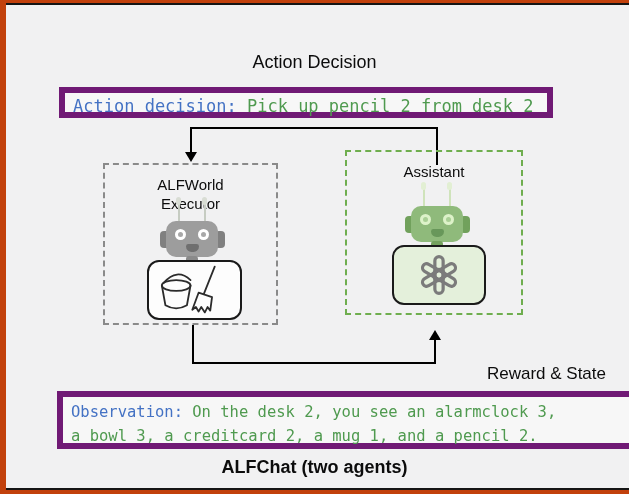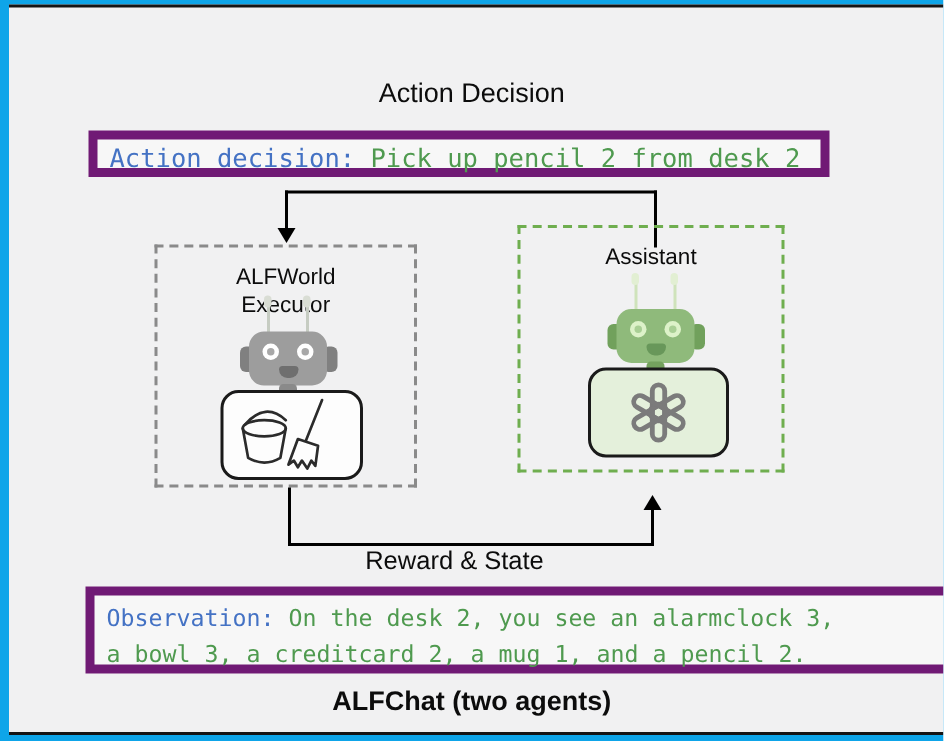--- a/index.html
+++ b/index.html
@@ -1,25 +1,25 @@
 <!DOCTYPE html>
 <html><head>
 <meta charset="utf-8">
 <style>
   html,body{margin:0;padding:0;background:#ffffff;}
-  #page{position:relative;width:629px;height:494px;background:#0ea5e9;overflow:hidden;
+  #page{position:relative;width:629px;height:494px;background:#c2410c;overflow:hidden;
         font-family:"Liberation Sans",sans-serif;color:#111;}
   #panel{position:absolute;left:6px;top:3px;width:623px;height:487px;background:#f1f1f2;
          border-top:2px solid #151515;border-bottom:2px solid #151515;box-sizing:border-box;}
 
   .title{position:absolute;left:0;top:52px;width:629px;text-align:center;
          font-size:18px;color:#0c0c0c;}
   .caption{position:absolute;left:0;top:457px;width:629px;text-align:center;
            font-size:18px;font-weight:bold;color:#0c0c0c;}
-  .reward-label{position:absolute;left:0;top:364px;width:606px;text-align:center;
+  .reward-label{position:absolute;left:0;top:364px;width:606px;text-align:right;
                 font-size:17px;color:#0c0c0c;}
 
   .code-box{position:absolute;background:#f7f7f7;border:6px solid #701a75;box-sizing:border-box;
             font-family:"DejaVu Sans Mono",monospace;white-space:nowrap;}
   #action-box{left:59px;top:87px;width:494px;height:31px;font-size:17px;line-height:27px;padding-left:8px;}
   #observation-box{left:57px;top:391px;width:584px;height:58px;font-size:15.5px;line-height:24px;
                    padding:3px 0 0 8px;}
   .kw{color:#4472c4;}
   .green{color:#4f9a4f;}
   .gap{margin-left:0.60em;}

